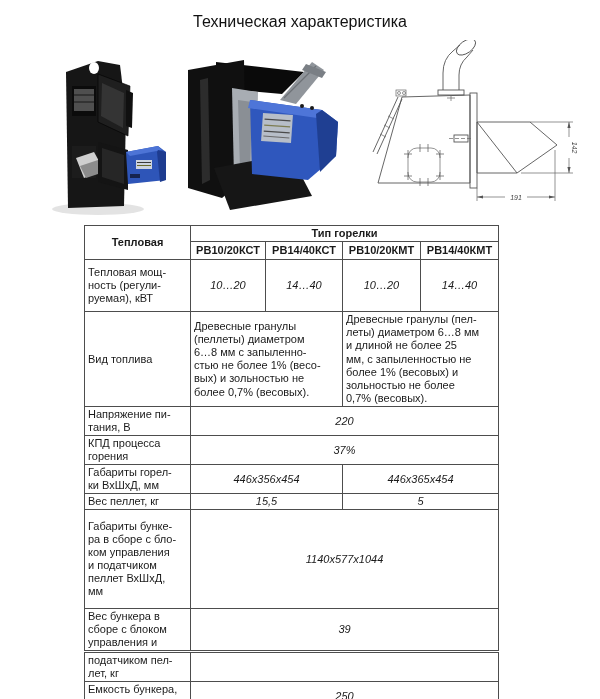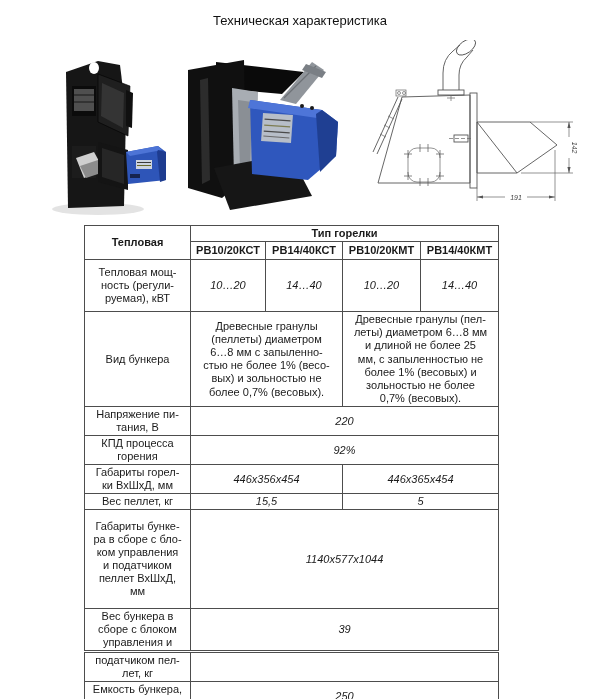--- a/index.html
+++ b/index.html
@@ -2,35 +2,34 @@
 <html><head>
 <meta charset="utf-8">
 <style>
   html,body{margin:0;padding:0;}
   body{
     width:600px;height:699px;position:relative;background:#ffffff;
     font-family:"Liberation Sans",sans-serif;color:#1a1a1a;overflow:hidden;
   }
   .title{
     position:absolute;top:13px;left:0;width:600px;text-align:center;
-    font-size:13px;color:#111;
+    font-size:16px;color:#111;
   }
   .fig{position:absolute;}
   #fig-boiler{left:36px;top:56px;}
   #fig-closeup{left:186px;top:60px;}
   #fig-drawing{left:356px;top:40px;}
   table.spec{
     position:absolute;left:84px;top:225px;width:414px;
     border-collapse:collapse;table-layout:fixed;
     font-size:11px;line-height:13px;color:#1a1a1a;
   }
   .spec td,.spec th{
     border:1px solid #4d4d4d;padding:1px 3px;vertical-align:middle;
     overflow:hidden;
-    text-align:center;
   }
   .spec th{font-weight:bold;text-align:center;}
   .lbl{text-align:left;white-space:pre-line;padding-left:4px;}
   .val{text-align:center;font-style:italic;}
   .fuel{text-align:left;white-space:pre-line;vertical-align:top;padding:2px 4px;line-height:13.2px;}
   tr.h1{height:15px;} tr.h2{height:18px;}
   tr.r-power{height:52px;} tr.r-fuel{height:95px;}
   tr.r-volt{height:27px;} tr.r-kpd{height:27px;}
   tr.r-gdim{height:27px;} tr.r-gwt{height:15px;}
   tr.r-hdim{height:99px;} tr.r-hw1{height:43px;}
@@ -185,21 +184,21 @@
   <tr class="r-power">
     <td class="lbl">Тепловая мощ-
 ность (регули-
 руемая), кВТ</td>
     <td class="val">10…20</td>
     <td class="val">14…40</td>
     <td class="val">10…20</td>
     <td class="val">14…40</td>
   </tr>
   <tr class="r-fuel">
-    <td class="lbl">Вид бункера</td>
+    <td class="lbl">Вид топлива</td>
     <td class="fuel" colspan="2">Древесные гранулы
 (пеллеты) диаметром
 6…8 мм с запыленно-
 стью не более 1% (весо-
 вых) и зольностью не
 более 0,7% (весовых).</td>
     <td class="fuel" colspan="2">Древесные гранулы (пел-
 леты) диаметром 6…8 мм
 и длиной не более 25
 мм, с запыленностью не
@@ -208,21 +207,21 @@
 0,7% (весовых).</td>
   </tr>
   <tr class="r-volt">
     <td class="lbl">Напряжение пи-
 тания, В</td>
     <td class="val" colspan="4">220</td>
   </tr>
   <tr class="r-kpd">
     <td class="lbl">КПД процесса
 горения</td>
-    <td class="val" colspan="4">92%</td>
+    <td class="val" colspan="4">37%</td>
   </tr>
   <tr class="r-gdim">
     <td class="lbl">Габариты горел-
 ки ВхШхД, мм</td>
     <td class="val" colspan="2">446х356х454</td>
     <td class="val" colspan="2">446х365х454</td>
   </tr>
   <tr class="r-gwt">
     <td class="lbl">Вес пеллет, кг</td>
     <td class="val" colspan="2">15,5</td>

